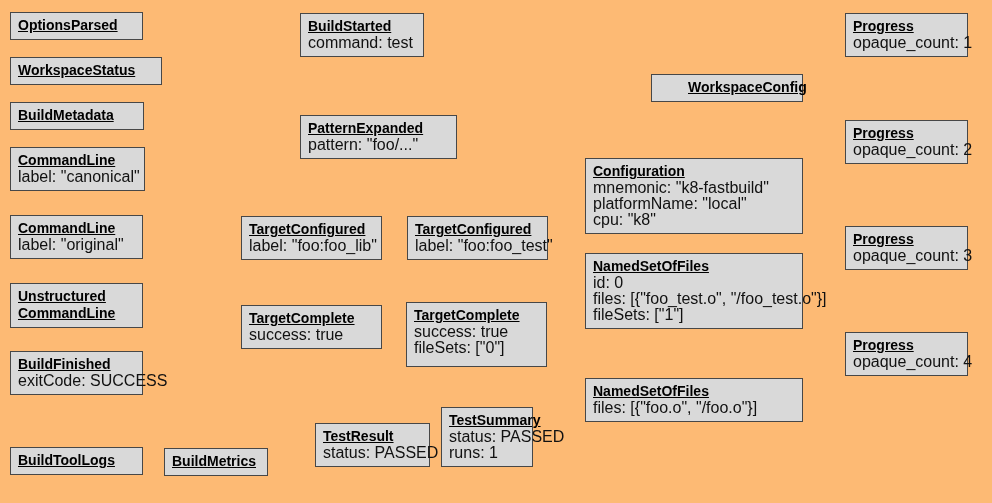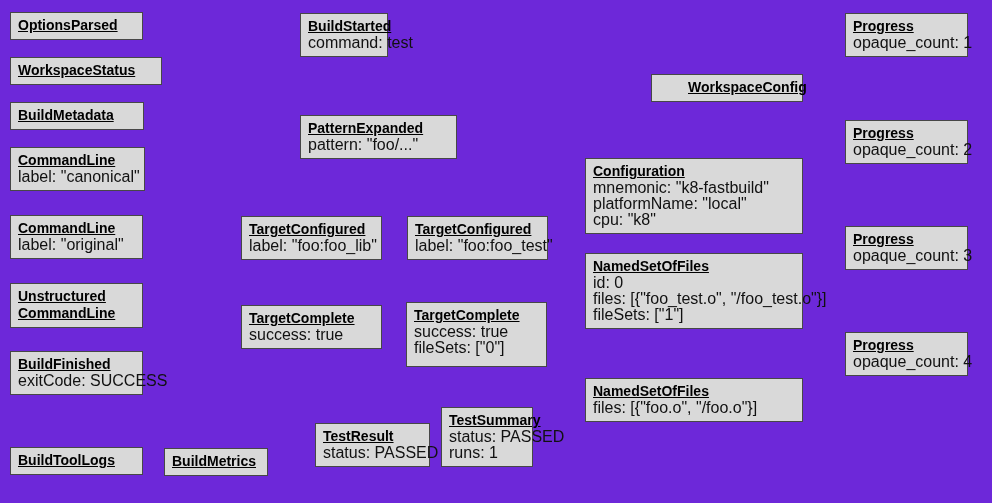--- a/index.html
+++ b/index.html
@@ -1,20 +1,20 @@
 <!DOCTYPE html>
 <html><head>
 <meta charset="utf-8">
 <style>
   html, body { margin: 0; padding: 0; background: #000; }
   #canvas {
     position: relative;
     width: 992px;
     height: 503px;
-    background: #6d28d9;
+    background: #fdba74;
     font-family: "Liberation Sans", sans-serif;
     overflow: hidden;
   }
   .node {
     position: absolute;
     box-sizing: border-box;
     background: #d9d9d9;
     border: 1px solid #474747;
     padding: 4px 7px 5px 7px;
     color: #000;
@@ -35,21 +35,21 @@
   
   .n-options-parsed            { left: 10px;  top: 12px;  width: 133px; }
   .n-workspace-status          { left: 10px;  top: 57px;  width: 152px; }
   .n-build-metadata            { left: 10px;  top: 102px; width: 134px; }
   .n-command-line-canonical    { left: 10px;  top: 147px; width: 135px; }
   .n-command-line-original     { left: 10px;  top: 215px; width: 133px; }
   .n-unstructured-command-line { left: 10px;  top: 283px; width: 133px; }
   .n-build-finished            { left: 10px;  top: 351px; width: 133px; }
   .n-build-tool-logs           { left: 10px;  top: 447px; width: 133px; }
   .n-build-metrics             { left: 164px; top: 448px; width: 104px; }
-  .n-build-started             { left: 300px; top: 13px;  width: 88px; }
+  .n-build-started             { left: 300px; top: 13px;  width: 124px; }
   .n-pattern-expanded          { left: 300px; top: 115px; width: 157px; }
   .n-target-configured-lib     { left: 241px; top: 216px; width: 141px; }
   .n-target-complete-lib       { left: 241px; top: 305px; width: 141px; }
   .n-test-result               { left: 315px; top: 423px; width: 115px; }
   .n-target-configured-test    { left: 407px; top: 216px; width: 141px; }
   .n-target-complete-test      { left: 406px; top: 302px; width: 141px; min-height: 65px; }
   .n-test-summary              { left: 441px; top: 407px; width: 92px; }
   .n-workspace-config          { left: 651px; top: 74px;  width: 152px; padding-left: 36px; }
   .n-configuration             { left: 585px; top: 158px; width: 218px; }
   .n-named-set-0               { left: 585px; top: 253px; width: 218px; }

